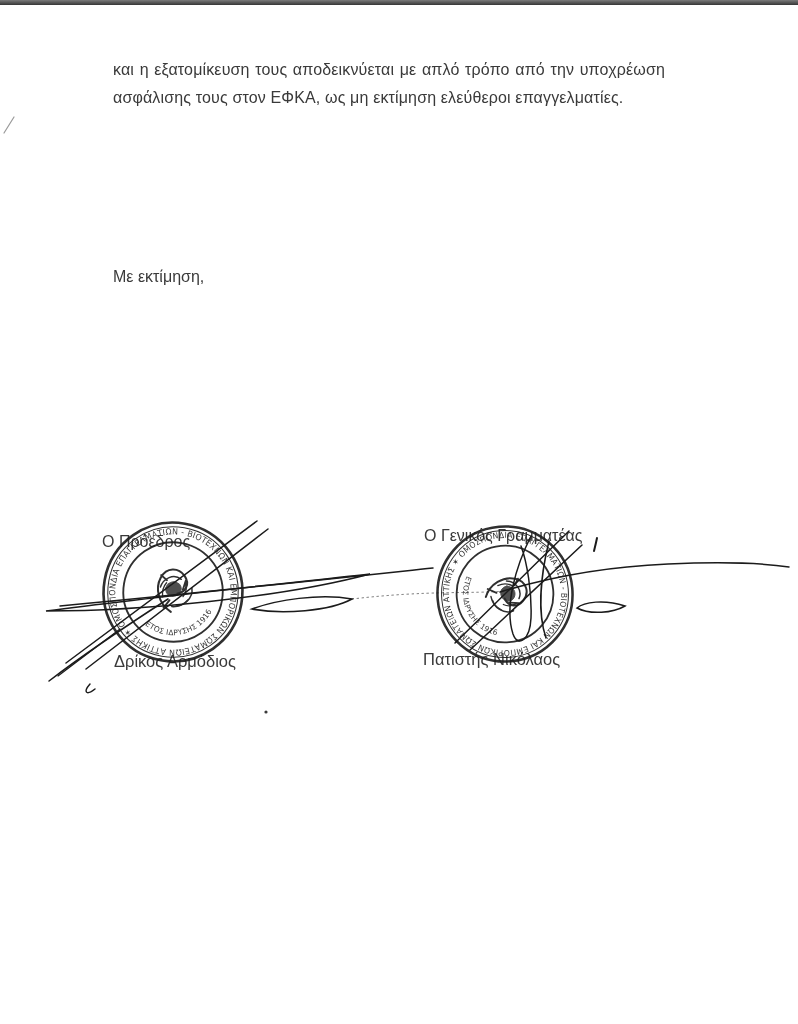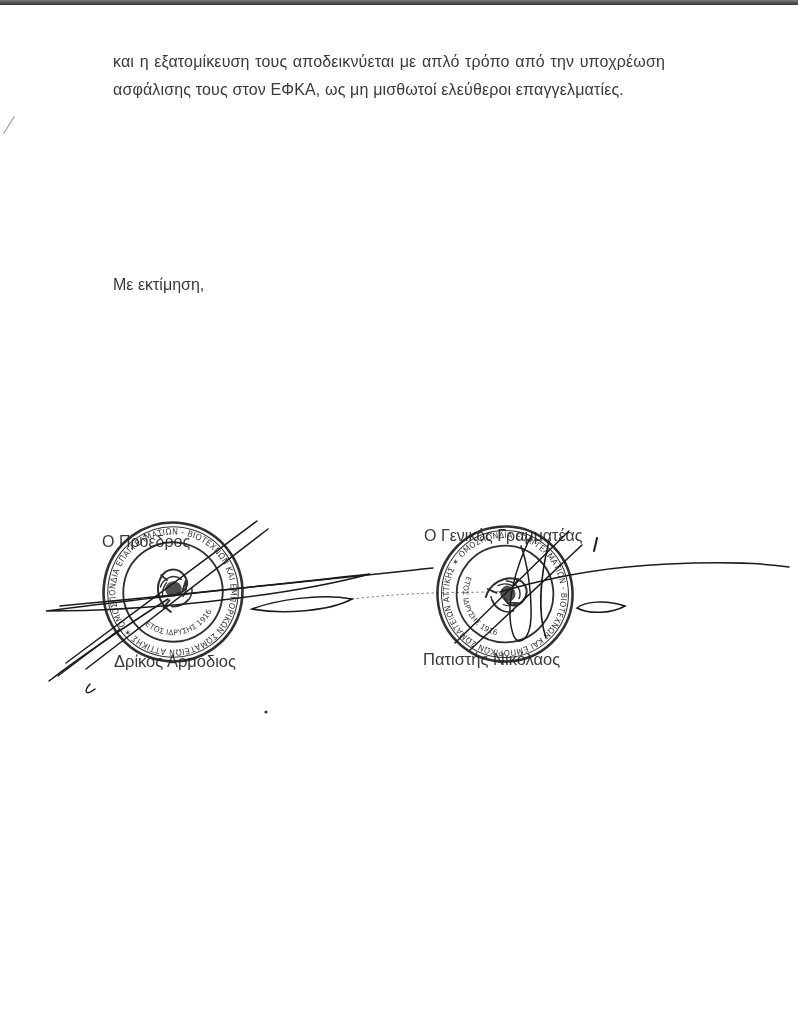--- a/index.html
+++ b/index.html
@@ -8,24 +8,24 @@
     font-family:"Liberation Sans", sans-serif; color:#3a3a3a; overflow:hidden;
   }
   .scan-edge {
     position:absolute; top:0; left:0; width:798px; height:5px;
     background:linear-gradient(#7a7a7a, #353535);
   }
   .body-text {
     position:absolute; left:113px; top:40px; width:552px;
     font-size:16px; line-height:28px; letter-spacing:0.15px;
   }
-  .para { margin:8px 0 16px 0; }
+  .para { margin:16px 0 16px 0; }
   .line { display:block; }
   .line.just { text-align:justify; text-align-last:justify; }
-  .closing { position:absolute; left:113px; top:268px; font-size:16px;margin-top:8px; }
+  .closing { position:absolute; left:113px; top:268px; font-size:16px; }
   .role-left  { position:absolute; left:102px; top:533px; font-size:16px; z-index:1; white-space:nowrap; }
   .role-right { position:absolute; left:424px; top:527px; font-size:16px; z-index:1; white-space:nowrap; }
   .name-left  { position:absolute; left:114px; top:652px; font-size:16.5px; z-index:1; white-space:nowrap; }
   .name-right { position:absolute; left:423px; top:650px; font-size:16.5px; z-index:1; white-space:nowrap; }
   .stamp { position:absolute; z-index:2; opacity:0.92; }
   .stamp-left  { left:98px;  top:517px; width:150px; height:150px; transform:rotate(-35deg); }
   .stamp-right { left:432px; top:521px; width:146px; height:146px; transform:rotate(40deg); }
   .stamp text {
     font-family:"DejaVu Sans", sans-serif; font-size:9px; letter-spacing:0.3px;
   }
@@ -38,21 +38,21 @@
 </head>
 <body>
 
 <div class="page">
 
   <div class="scan-edge"></div>
 
   <div class="body-text">
     <p class="para">
       <span class="line just">και η εξατομίκευση τους αποδεικνύεται με απλό τρόπο από την υποχρέωση</span>
-      <span class="line">ασφάλισης τους στον ΕΦΚΑ, ως μη μισθωτοί ελεύθεροι επαγγελματίες.</span>
+      <span class="line">ασφάλισης τους στον ΕΦΚΑ, ως μη εκτίμηση ελεύθεροι επαγγελματίες.</span>
     </p>
   </div>
 
   <div class="closing">Με εκτίμηση,</div>
 
   <div class="role-left">Ο Πρόεδρος</div>
   <div class="role-right">Ο Γενικός Γραμματέας</div>
   <div class="name-left">Δρίκος Αρμόδιος</div>
   <div class="name-right">Πατιστής Νικόλαος</div>
 

